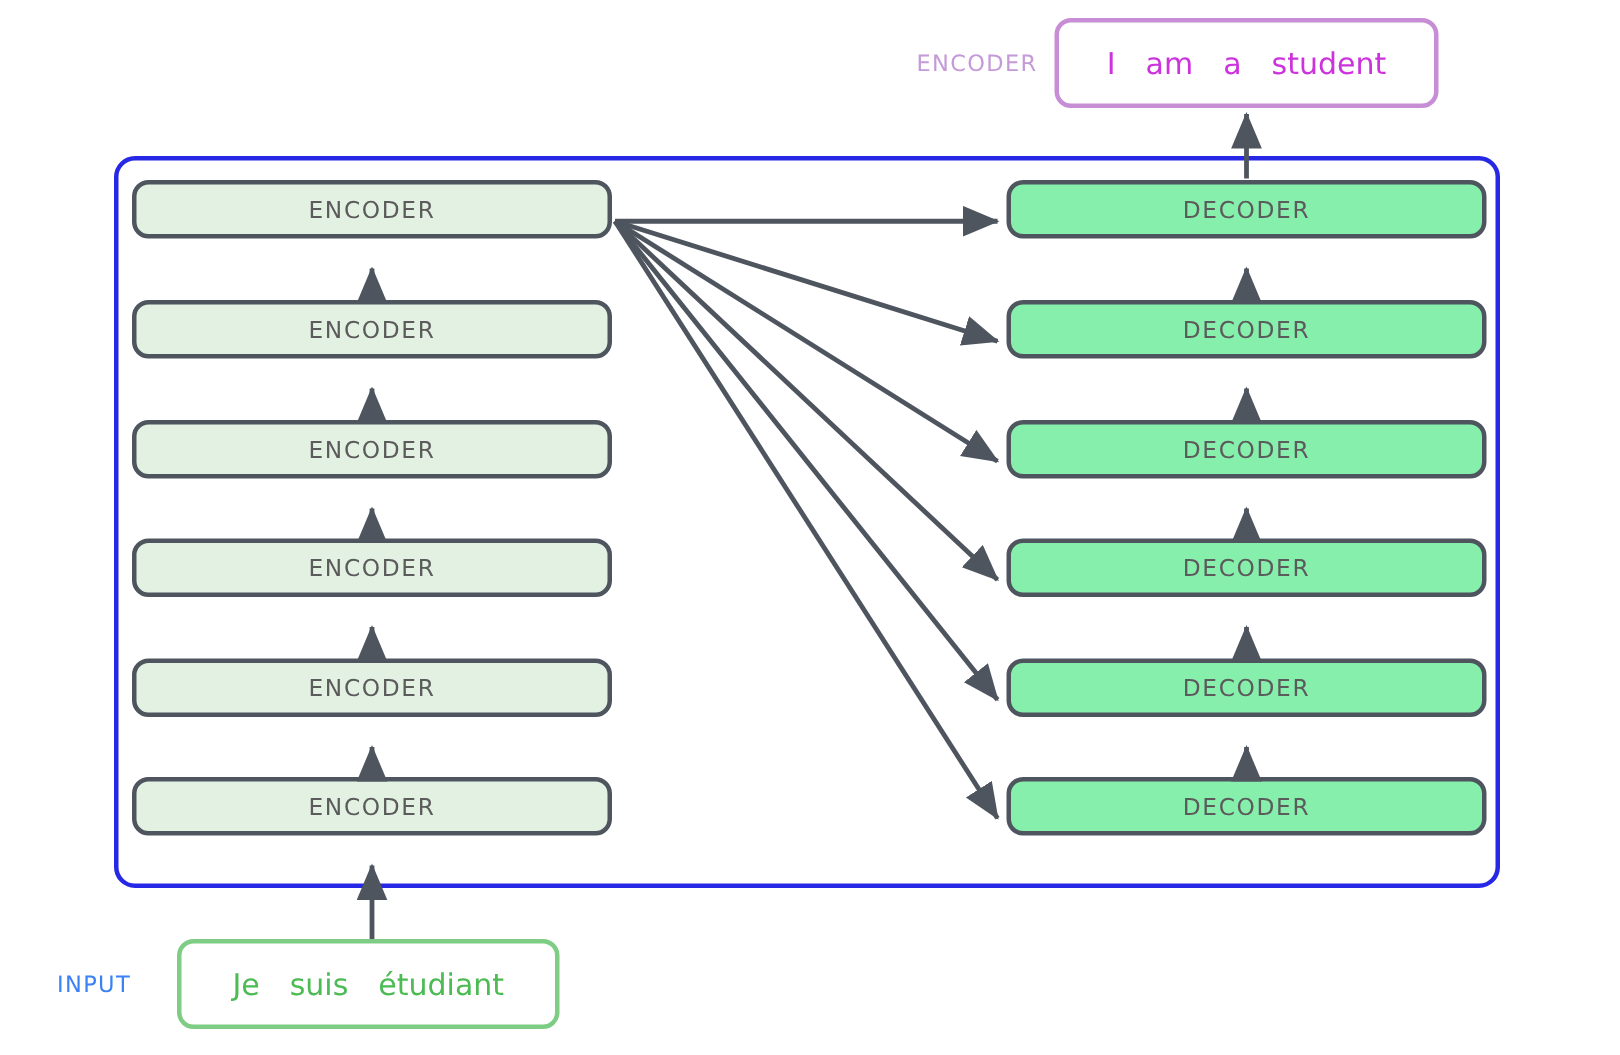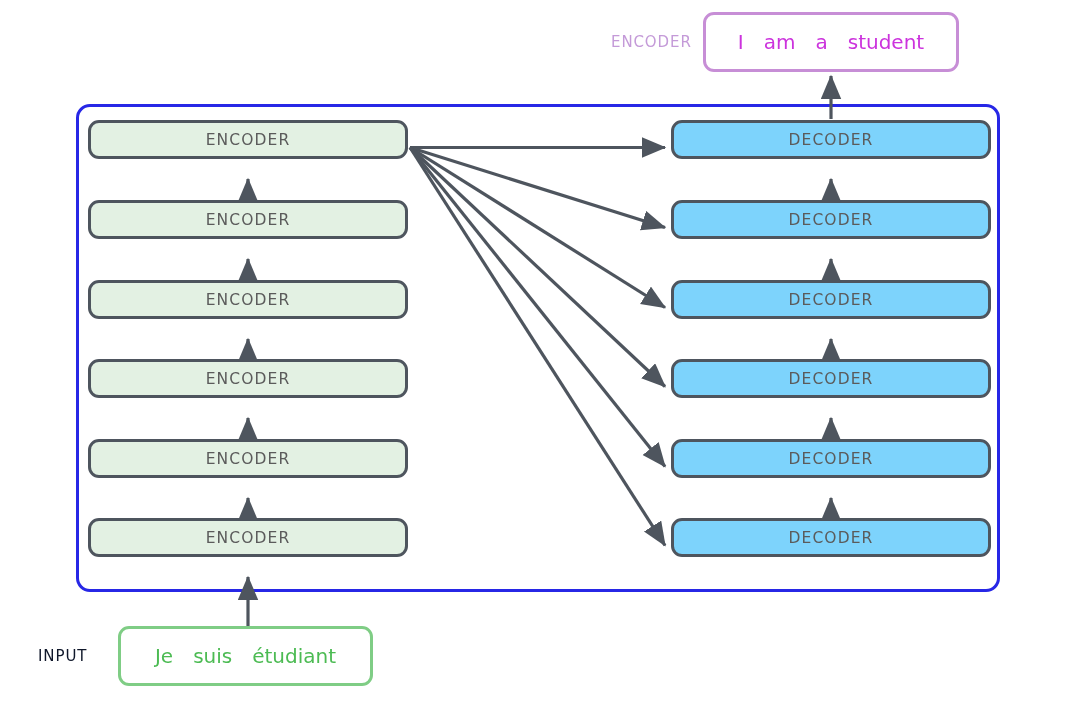--- a/index.html
+++ b/index.html
@@ -61,21 +61,21 @@
     letter-spacing: 1.1px;
     color: #5b5b5b;
     font-weight: 400;
     user-select: none;
   }
   .encoder-box {
     background: #e3f1e3;
     left: 88px;
   }
   .decoder-box {
-    background: #7dd3fc;
+    background: #86efac;
     left: 671px;
   }
 
   
   .io-box {
     position: absolute;
     box-sizing: border-box;
     border-radius: 11px;
     background: #ffffff;
     display: flex;
@@ -121,21 +121,21 @@
     user-select: none;
   }
   #output-label {
     left: 611px;
     top: 33px;
     color: #c49ad8;
   }
   #input-label {
     left: 38px;
     top: 647px;
-    color: #0f172a;
+    color: #3b82f6;
   }
 </style>
 </head>
 <body>
 
 <div id="stage">
 
   <div class="blue-container"></div>
 
   <div id="encoder-stack">

